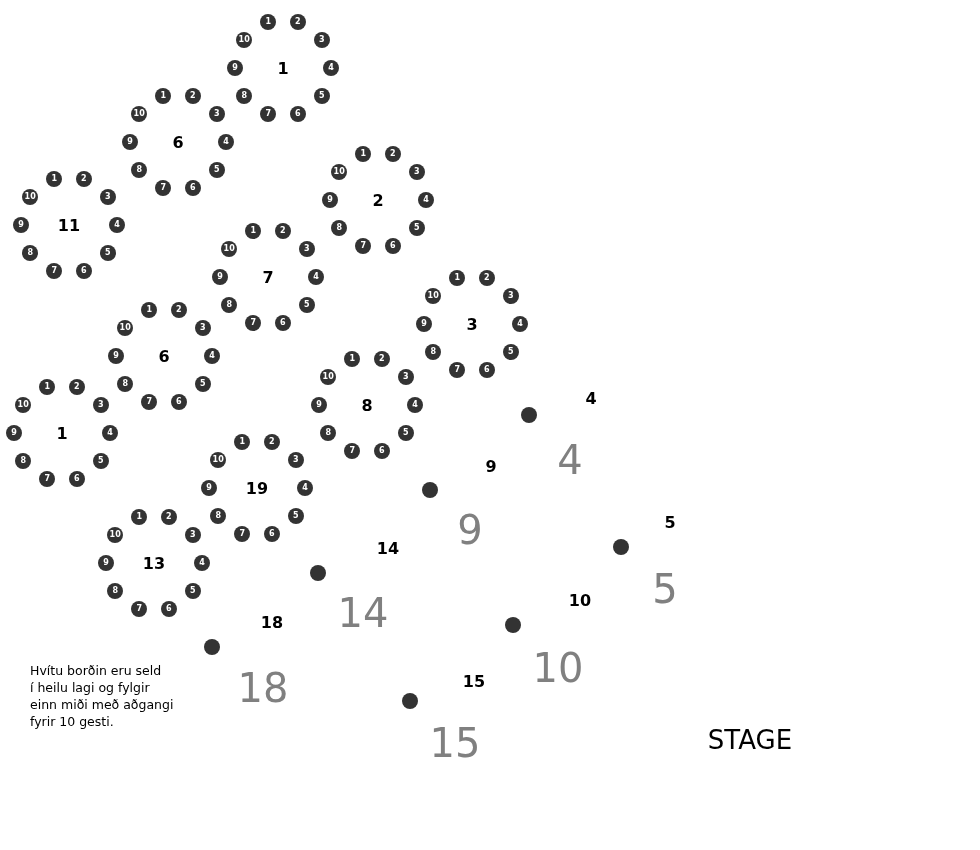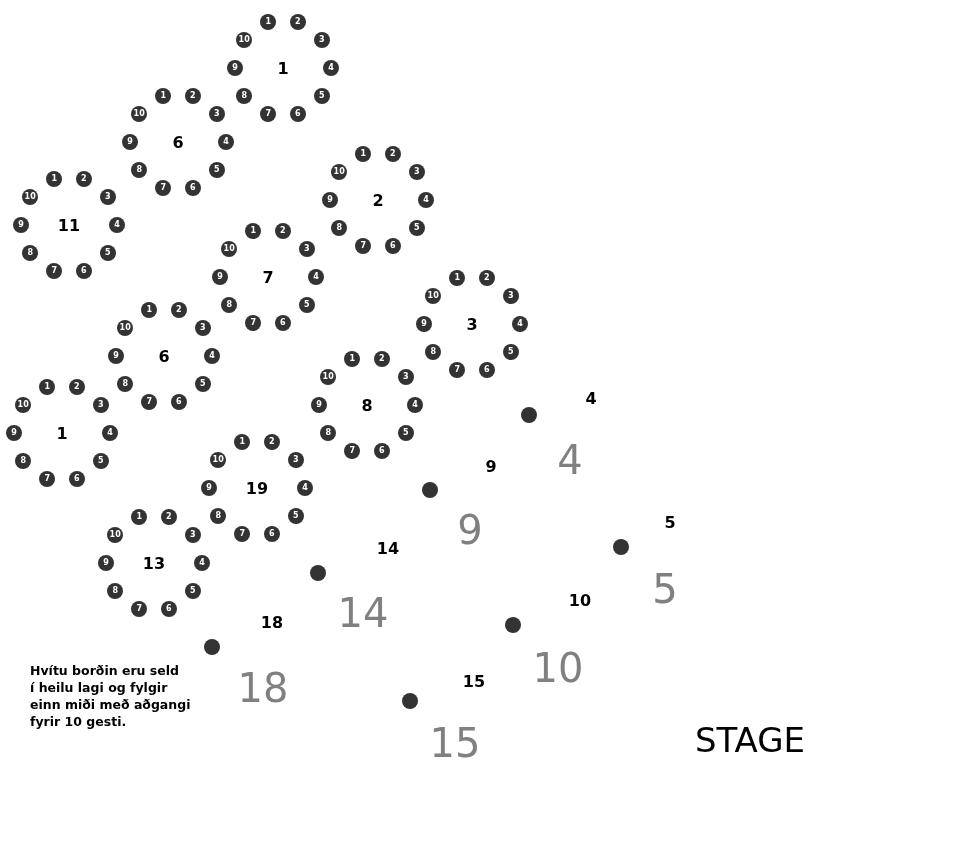--- a/index.html
+++ b/index.html
@@ -64,28 +64,28 @@
     position: absolute;
     transform: translate(-50%, -50%);
     font-size: 40px;
     font-weight: normal;
     color: #808080;
     white-space: nowrap;
   }
   .stage-label {
     position: absolute;
     transform: translate(-50%, -50%);
-    font-size: 34px;
+    font-size: 26px;
     color: #000000;
     white-space: nowrap;
   }
   .note {
     position: absolute;
     font-size: 12.5px;
-    font-weight: bold;
+    font-weight: normal;
     color: #000000;
     line-height: 1.35;
     white-space: pre-line;
   }
 </style>
 </head>
 <body>
 
 <div id="stage">
     <div class="table-group" style="left: 283px; top: 68px;">

